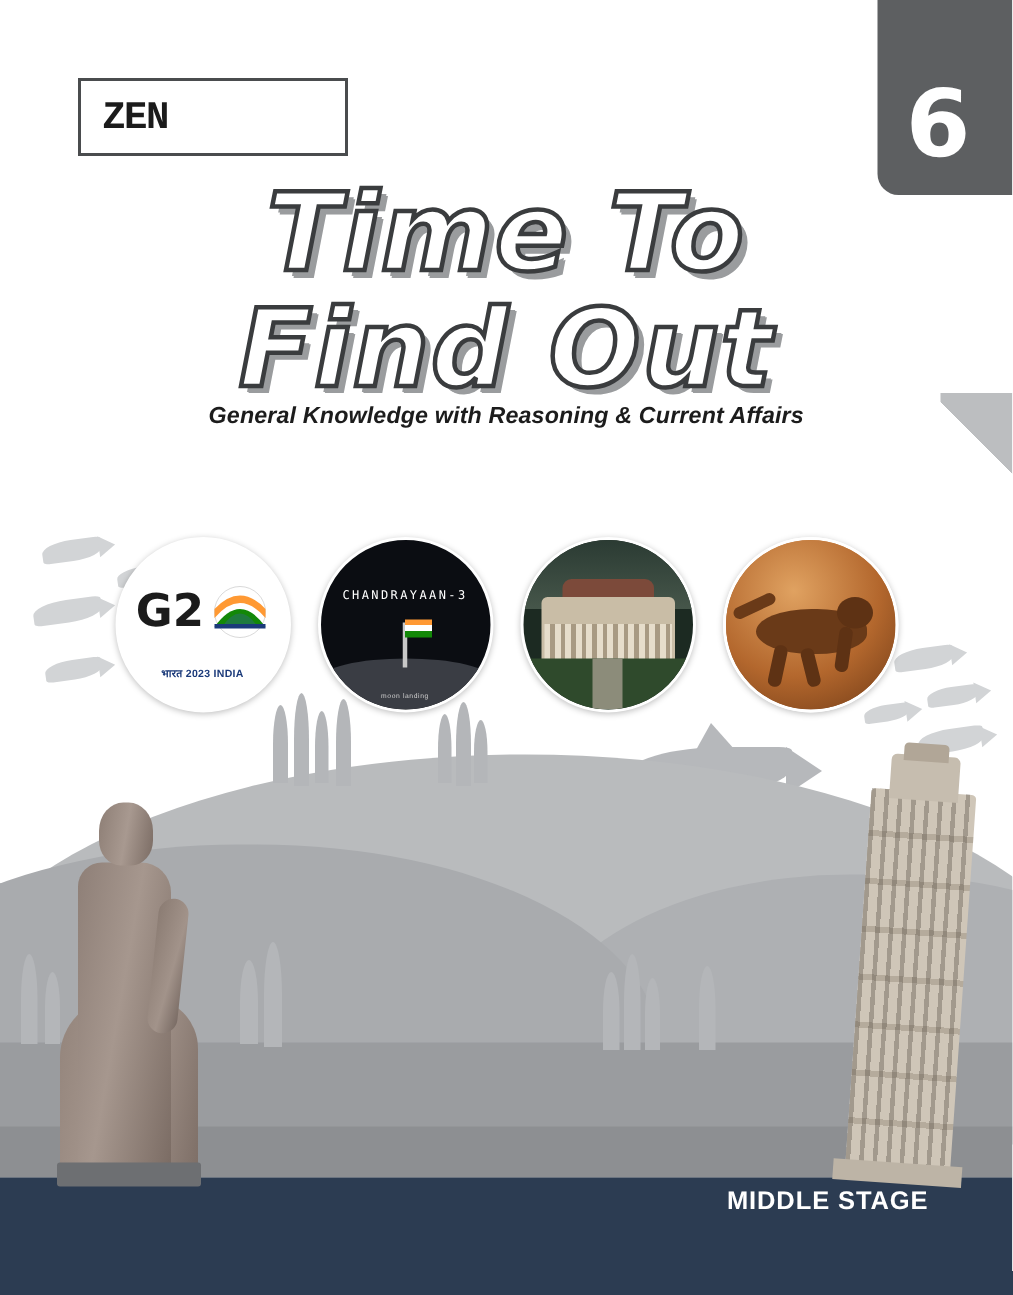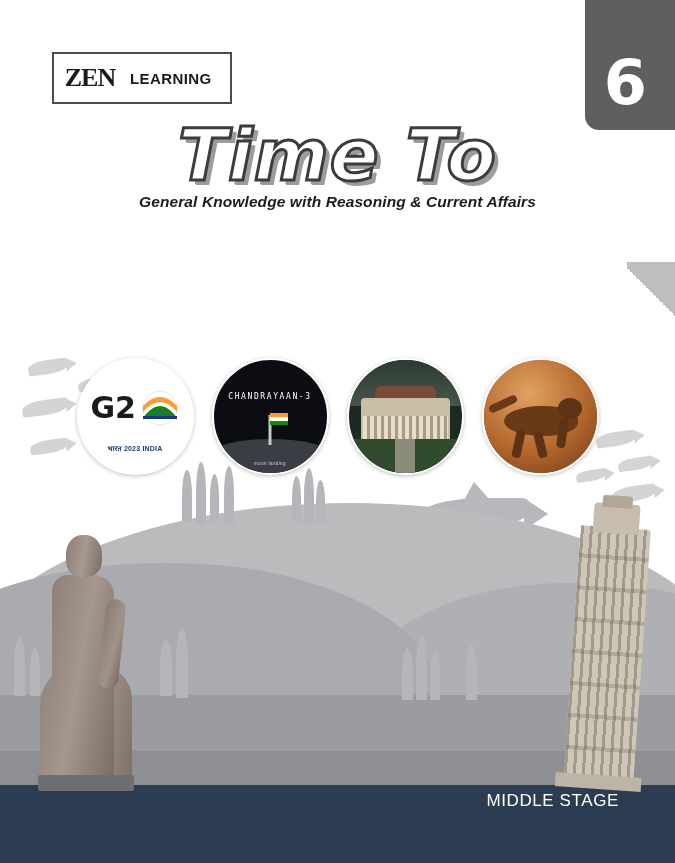--- a/index.html
+++ b/index.html
@@ -74,21 +74,21 @@
     bottom: 0;
     height: 78px;
     background: #2c3c52;
   }
   .bottom-stage {
     position: absolute;
     right: 56px;
     bottom: 52px;
     color: #ffffff;
     font-size: 17px;
-    font-weight: normal;
+    font-weight: bold;
     letter-spacing: 0.6px;
   }
 
   
   .corner-tab {
     position: absolute;
     top: 0;
     right: 0;
     width: 90px;
     height: 130px;
@@ -169,21 +169,21 @@
     align-items: stretch;
   }
   .logo-zen {
     flex: 0 0 72px;
     display: flex;
     align-items: center;
     justify-content: center;
     font-size: 26px;
     font-weight: bold;
     color: #1b1b1b;
-    font-family: Liberation Serif, serif;
+    font-family: Liberation Mono, monospace;
     letter-spacing: -1px;
   }
   .logo-right {
     flex: 1;
     display: flex;
     flex-direction: column;
   }
   .logo-learning {
     flex: 1;
     display: flex;
@@ -574,26 +574,26 @@
     <div class="bottom-bar"></div>
   </div>
 
   <div class="corner-tab"></div>
   <div class="grade-number">6</div>
   <div class="corner-fold2"></div>
 
   <div class="logo">
     <div class="logo-zen">ZEN</div>
     <div class="logo-right">
-      <div class="logo-learning">LEARNING</div>
     </div>
   </div>
 
   <div class="title-block">
     <div class="title-line">Time To</div>
+    <div class="title-line second">Find Out</div>
     <div class="subtitle">General Knowledge with Reasoning &amp; Current Affairs</div>
   </div>
 
   <div class="circles">
 
     <div class="circle c-g20">
       <div class="g20-text">G2</div>
       <div class="g20-lotus">
         <svg viewBox="0 0 40 36" width="40" height="36" aria-hidden="true">
           <circle cx="20" cy="18" r="17" fill="#ffffff" stroke="#cccccc" stroke-width="0.5"></circle>

